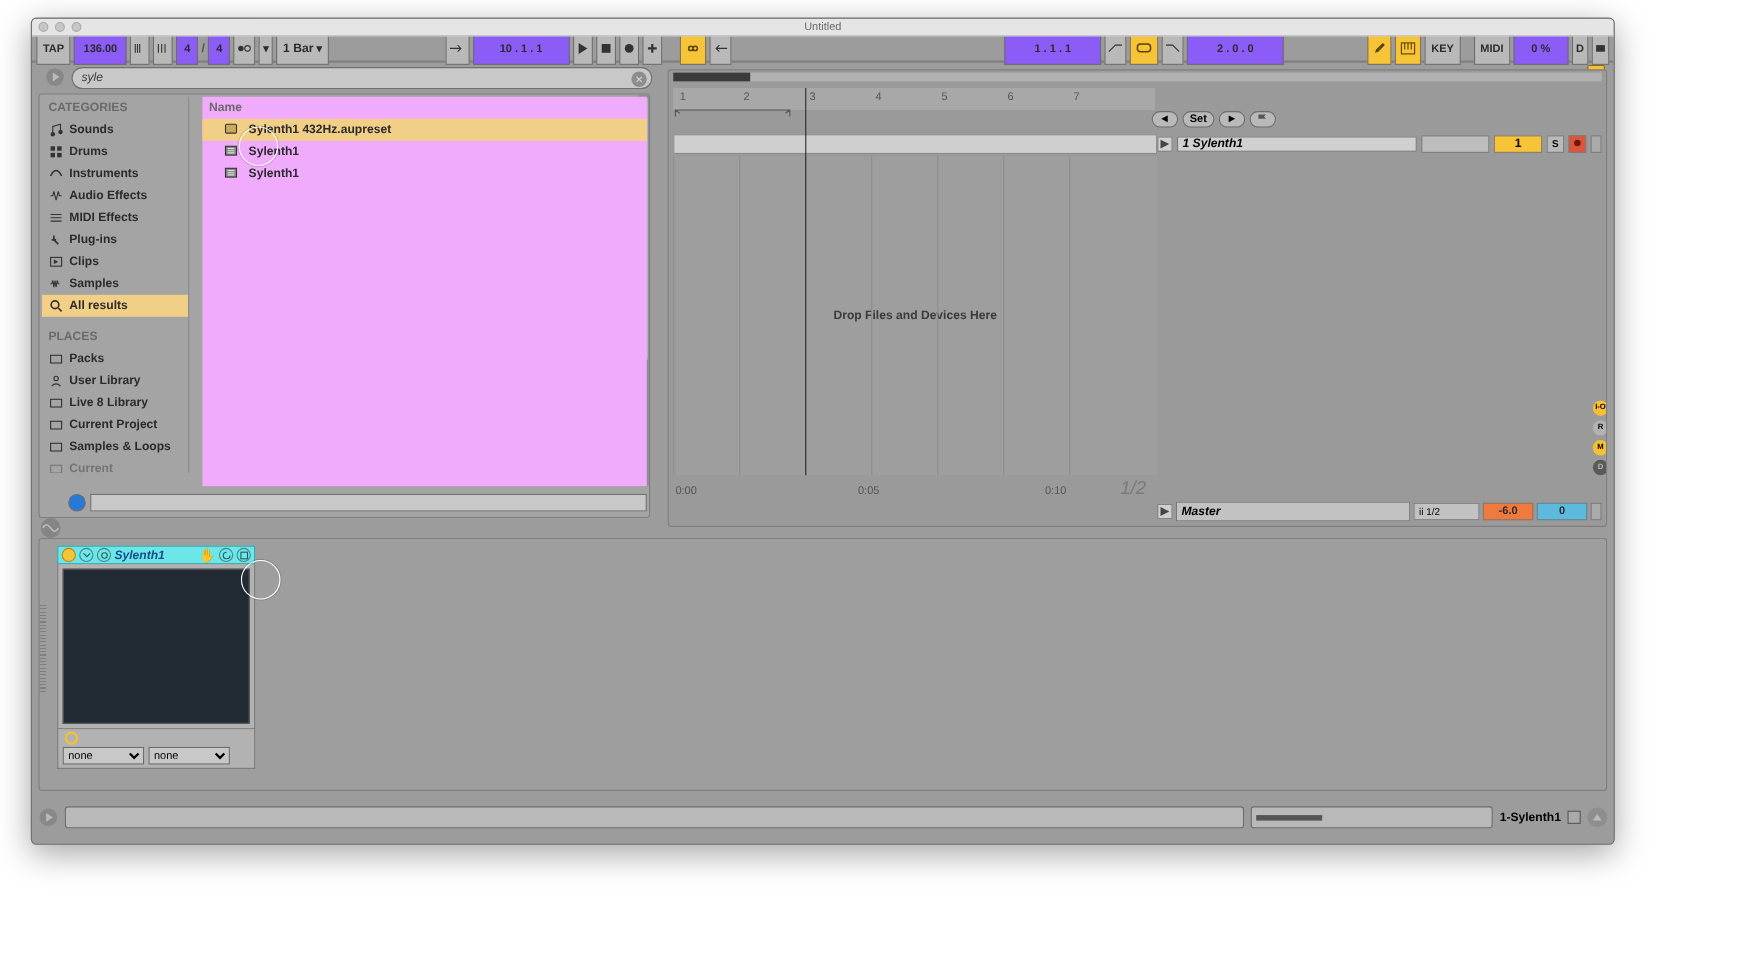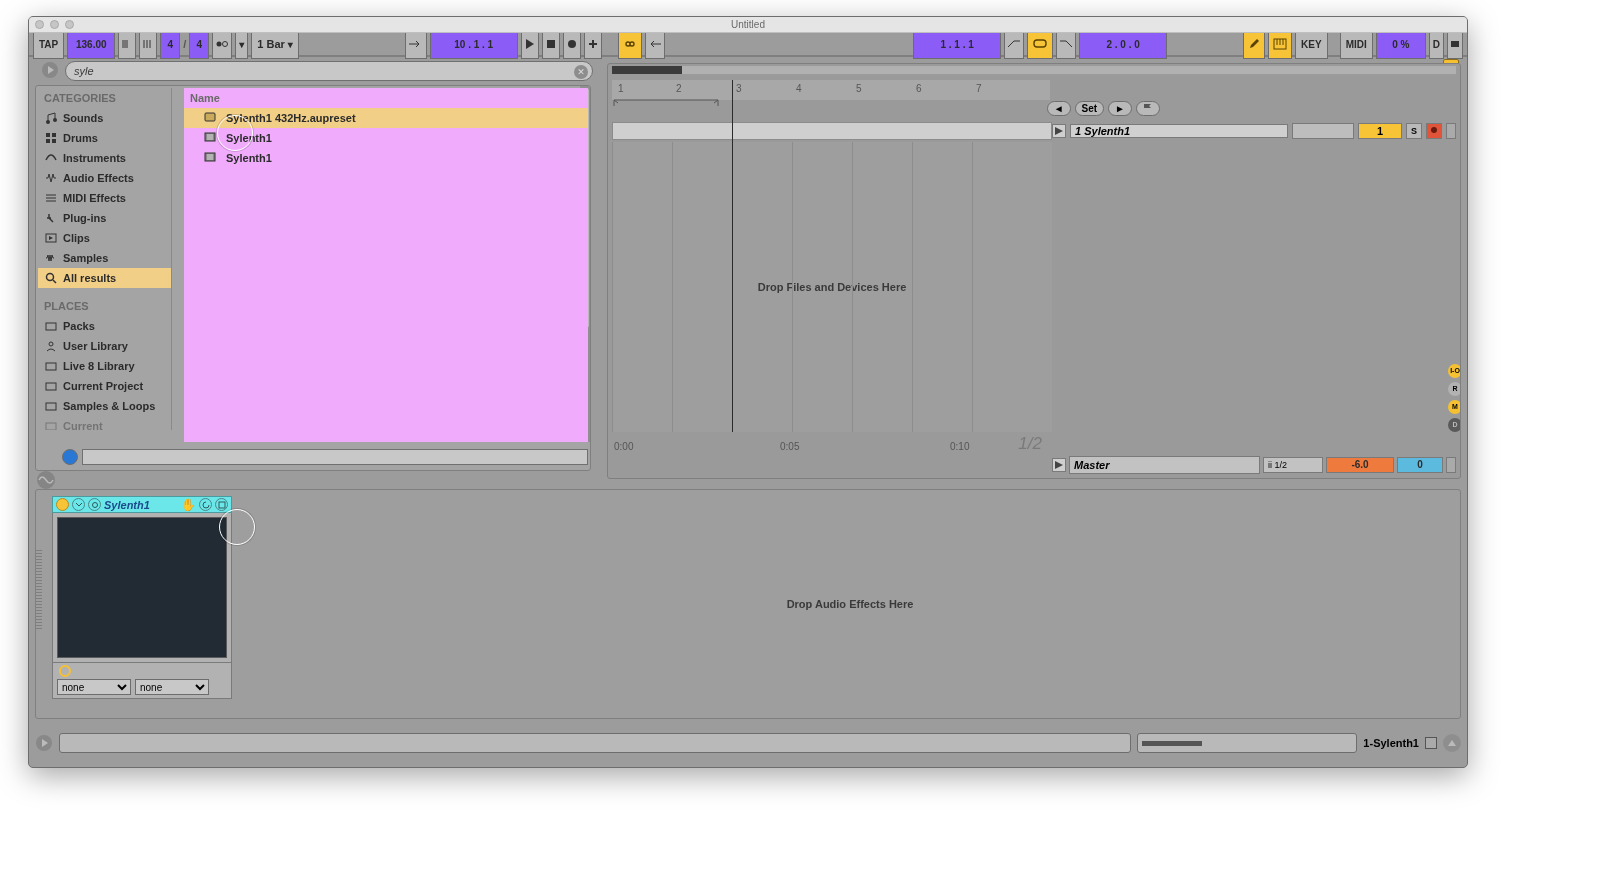--- a/index.html
+++ b/index.html
@@ -69,21 +69,21 @@
 .vline{position:absolute; top:0; bottom:0; width:1px; background:#8d8d8d;}
 .playhead{position:absolute; top:16px; bottom:46px; width:1px; background:#2b2b2b;}
 .timeaxis{position:absolute; left:4px; right:408px; bottom:26px; height:16px;}
 .timeaxis span{position:absolute; bottom:0; font-size:10px; color:#555;}
 .halfmark{position:absolute; right:418px; bottom:24px; font-size:17px; color:#7a7a7a; font-weight:normal; font-style:italic;}
 .masterrow{ position:absolute; left:4px; right:4px; bottom:4px; height:18px; display:flex;justify-content:center;}
 .masterrow .spacer2{width:calc(100% - 404px);}
 .masterrow .mh{ width:404px; display:flex; gap:3px; align-items:center;}
 .masterrow .mh .name{ flex:1; background:#c2c2c2; border:1px solid #7a7a7a; font-weight:bold; font-style:italic; padding:0 4px; line-height:16px;}
 .sel12{ width:60px; height:16px; border:1px solid #7a7a7a; background:#c2c2c2; font-size:9px; text-align:left; padding-left:4px; line-height:14px;}
-.volorange{ width:68px; height:16px; border:1px solid #7a7a7a; background:#ef7a3e; color:#2b2b2b; font-weight:bold; text-align:center; line-height:14px; font-size:10px;}
+.volorange{ width:46px; height:16px; border:1px solid #7a7a7a; background:#ef7a3e; color:#2b2b2b; font-weight:bold; text-align:center; line-height:14px; font-size:10px;}
 .volblue{ width:46px; height:16px; border:1px solid #7a7a7a; background:#5dbadf; color:#2b2b2b; font-weight:bold; text-align:center; line-height:14px; font-size:10px;}
 .smallmet{width:10px; height:16px; border:1px solid #7a7a7a; background:#aaa;}
 .sidebtns{ position:absolute; right:-2px; top:300px; display:flex; flex-direction:column; gap:4px;}
 .sidebtns .c{ width:14px; height:14px; border-radius:50%; background:#f5c132; font-size:7px; text-align:center; line-height:14px; font-weight:bold;}
 .sidebtns .c.g{background:#b2b2b2;}
 .sidebtns .c.d{background:#5a5a5a; color:#bbb;}
 
 
 .devarea{ position:absolute; left:0; right:0; top:430px; bottom:0; border:1px solid #7f7f7f; border-radius:3px; overflow:hidden; background:#9e9e9e;}
 .groovestrip{position:absolute; left:-2px; top:60px; width:8px; height:80px; background:repeating-linear-gradient(#7f7f7f, #7f7f7f 1px, transparent 1px, transparent 3px);}
@@ -566,23 +566,20 @@
         </div>
         <div class="dev-body">
           <div class="screen"></div>
         </div>
         <div class="dev-foot">
           <div class="ring"></div>
           <select style="left:4px"><option>none</option></select>
           <select style="left:82px"><option>none</option></select>
         </div>
       </div>
-      <div class="dropeffects">
-        <span>Drop Audio Effects Here</span>
-      </div>
     </div>
 
   </div>
 
   <div class="status">
     <div class="play">
       <svg width="18" height="18">
           <circle cx="9" cy="9" r="8" fill="#888"></circle>
           <path d="M7 5l6 4-6 4z" fill="#bbb"></path>
         </svg>

